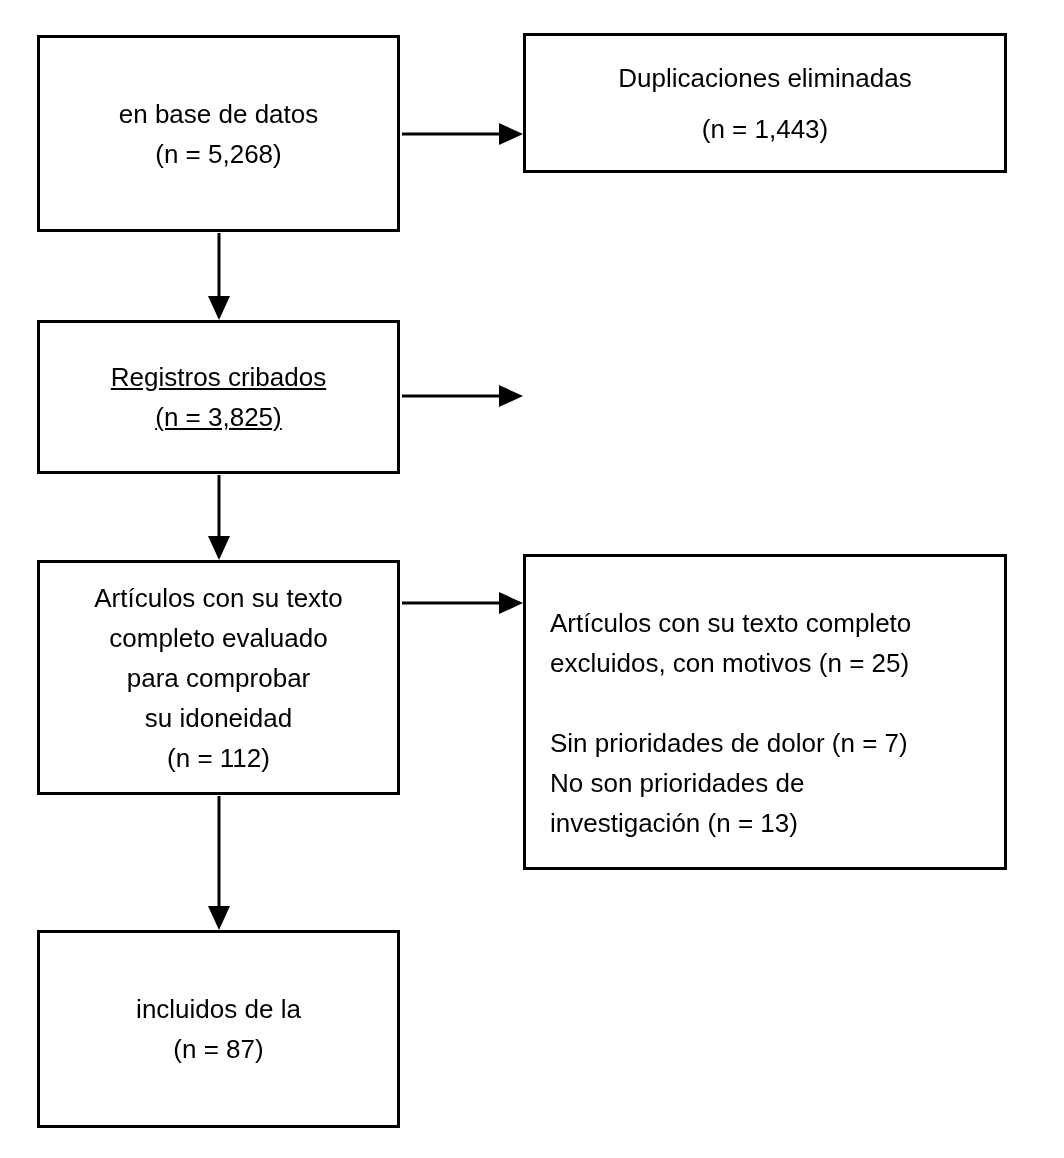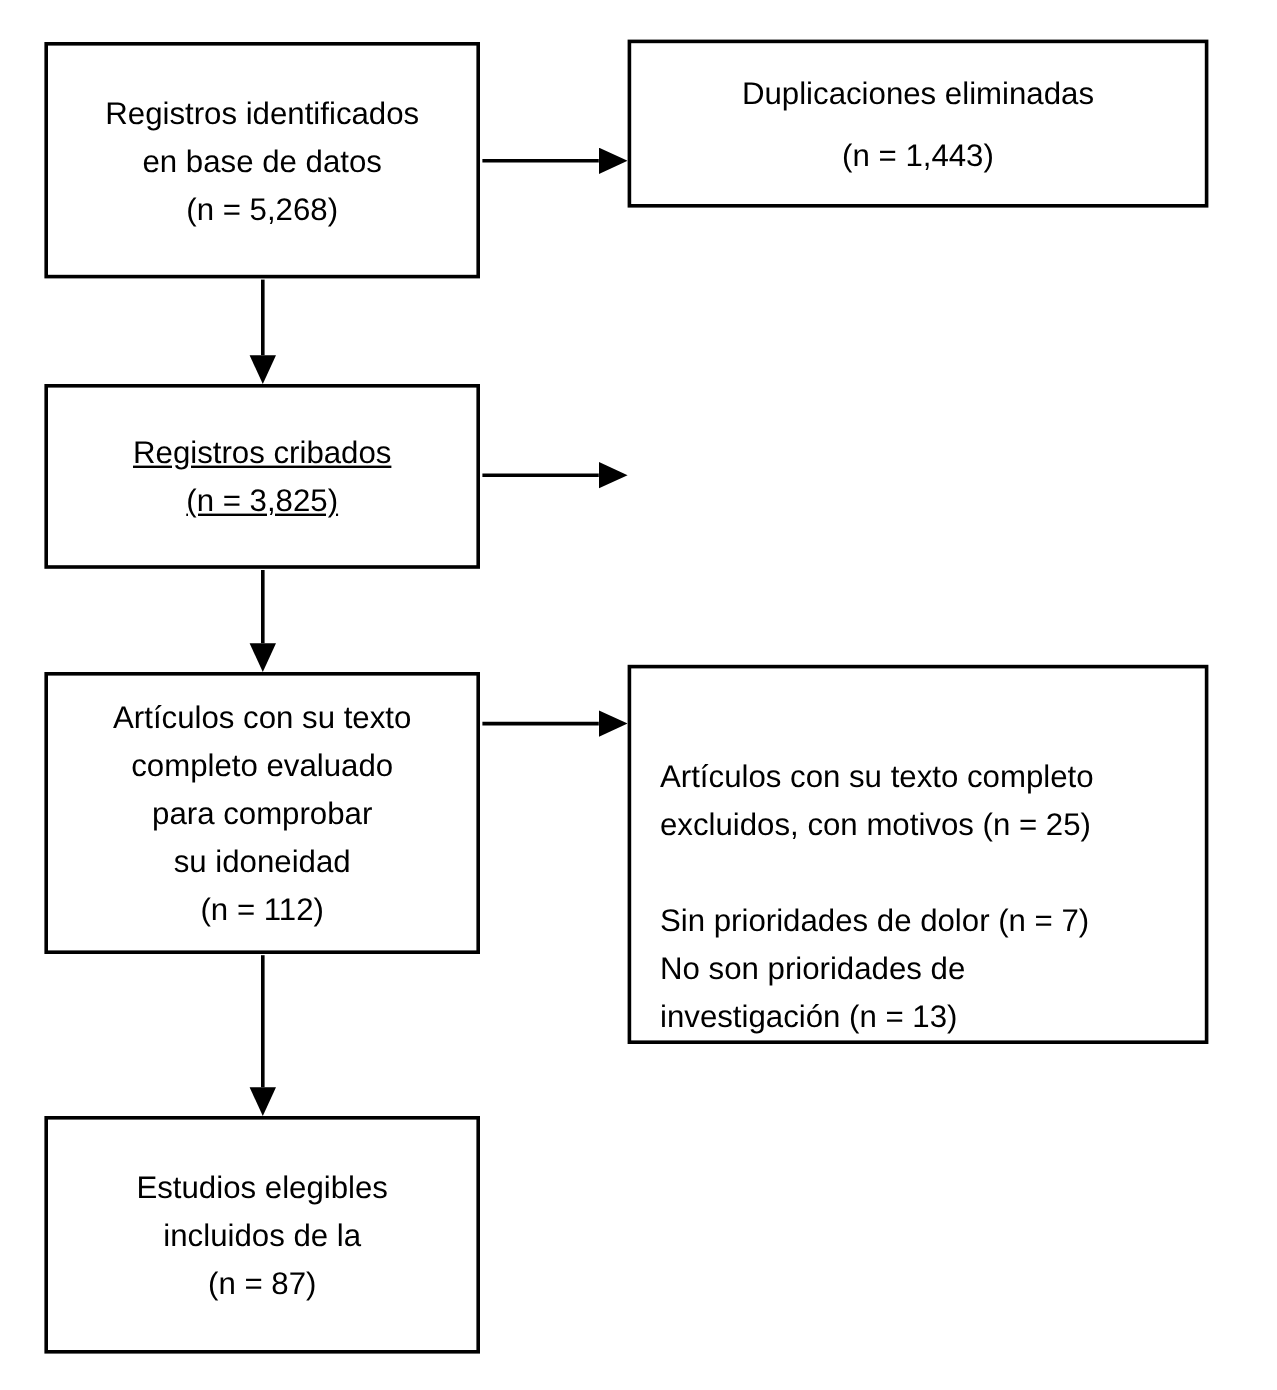--- a/index.html
+++ b/index.html
@@ -43,21 +43,21 @@
   
   .box-identified { left: 37px;  top: 35px;  width: 363px; height: 197px; }
   .box-screened   { left: 37px;  top: 320px; width: 363px; height: 154px; text-decoration: underline; }
   .box-fulltext   { left: 37px;  top: 560px; width: 363px; height: 235px; }
   .box-included   { left: 37px;  top: 930px; width: 363px; height: 198px; }
   
   .box-duplicates { left: 523px; top: 33px;  width: 484px; height: 140px; gap: 11px; }
   .box-excl-title { left: 523px; top: 314px; width: 484px; height: 159px; }
   .box-excl-full  {
     left: 523px; top: 554px; width: 484px; height: 316px;
-    justify-content: flex-end;
+    justify-content: center;
     text-align: left;
     padding: 22px 10px 0 24px;
   }
 </style>
 </head>
 <body>
 
 <div class="canvas">
 
   <svg class="arrows" viewBox="0 0 1064 1158" xmlns="http://www.w3.org/2000/svg">
@@ -68,21 +68,20 @@
     </defs>
     <line x1="402" y1="134" x2="499" y2="134" stroke="#000000" stroke-width="3" marker-end="url(#arrowhead)"></line>
     <line x1="219" y1="233" x2="219" y2="296" stroke="#000000" stroke-width="3" marker-end="url(#arrowhead)"></line>
     <line x1="402" y1="396" x2="499" y2="396" stroke="#000000" stroke-width="3" marker-end="url(#arrowhead)"></line>
     <line x1="219" y1="475" x2="219" y2="536" stroke="#000000" stroke-width="3" marker-end="url(#arrowhead)"></line>
     <line x1="402" y1="603" x2="499" y2="603" stroke="#000000" stroke-width="3" marker-end="url(#arrowhead)"></line>
     <line x1="219" y1="796" x2="219" y2="906" stroke="#000000" stroke-width="3" marker-end="url(#arrowhead)"></line>
   </svg>
 
   <div class="box box-identified">
-      <div class="line">Registros identificados</div>
       <div class="line">en base de datos</div>
       <div class="line">(n = 5,268)</div>
     </div>
 
   <div class="box box-duplicates">
       <div class="line">Duplicaciones eliminadas</div>
       <div class="line">(n = 1,443)</div>
     </div>
 
   <div class="box box-screened">
@@ -102,18 +101,17 @@
   <div class="box box-excl-full">
       <div class="line">Artículos con su texto completo</div>
       <div class="line">excluidos, con motivos (n = 25)</div>
       <div class="line"></div>
       <div class="line">Sin prioridades de dolor (n = 7)</div>
       <div class="line">No son prioridades de</div>
       <div class="line">investigación (n = 13)</div>
     </div>
 
   <div class="box box-included">
-      <div class="line">Estudios elegibles</div>
       <div class="line">incluidos de la</div>
       <div class="line">(n = 87)</div>
     </div>
 
 </div>
 
 </body></html>

